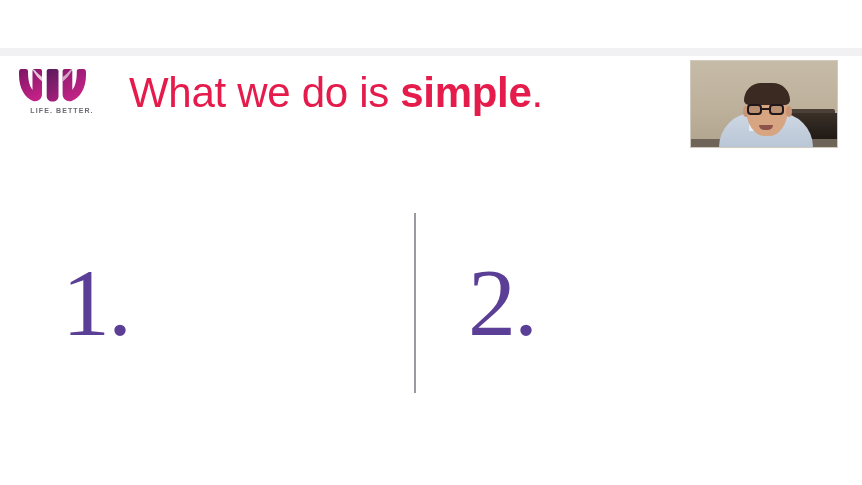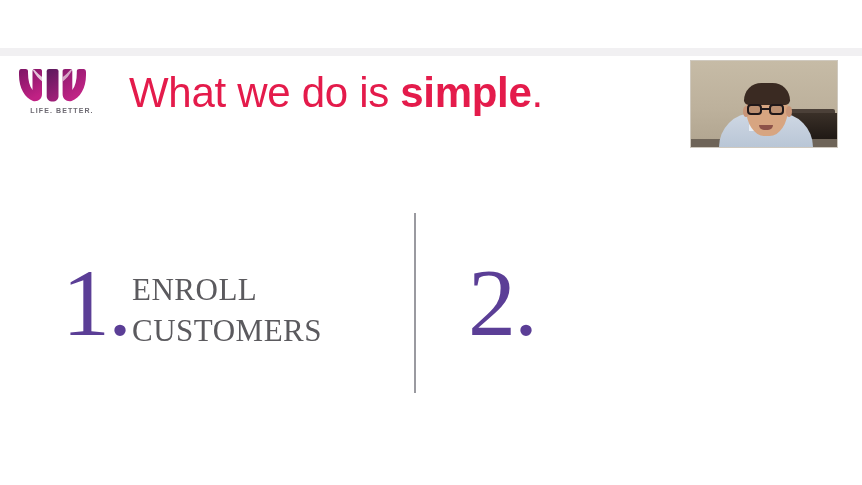--- a/index.html
+++ b/index.html
@@ -292,23 +292,19 @@
     <div class="wc-glass-l"></div>
     <div class="wc-bridge"></div>
     <div class="wc-glass-r"></div>
     <div class="wc-mouth"></div>
   </div>
 
   <div class="divider"></div>
 
   <div class="step step-1">
     <span class="step-number">1.</span>
-    <span class="step-text">
-      <span class="line">ENROLL</span>
-      <span class="line">CUSTOMERS</span>
-    </span>
   </div>
 
   <div class="step step-2">
     <span class="step-number">2.</span>
   </div>
 
 </div>
 
 </body></html>

